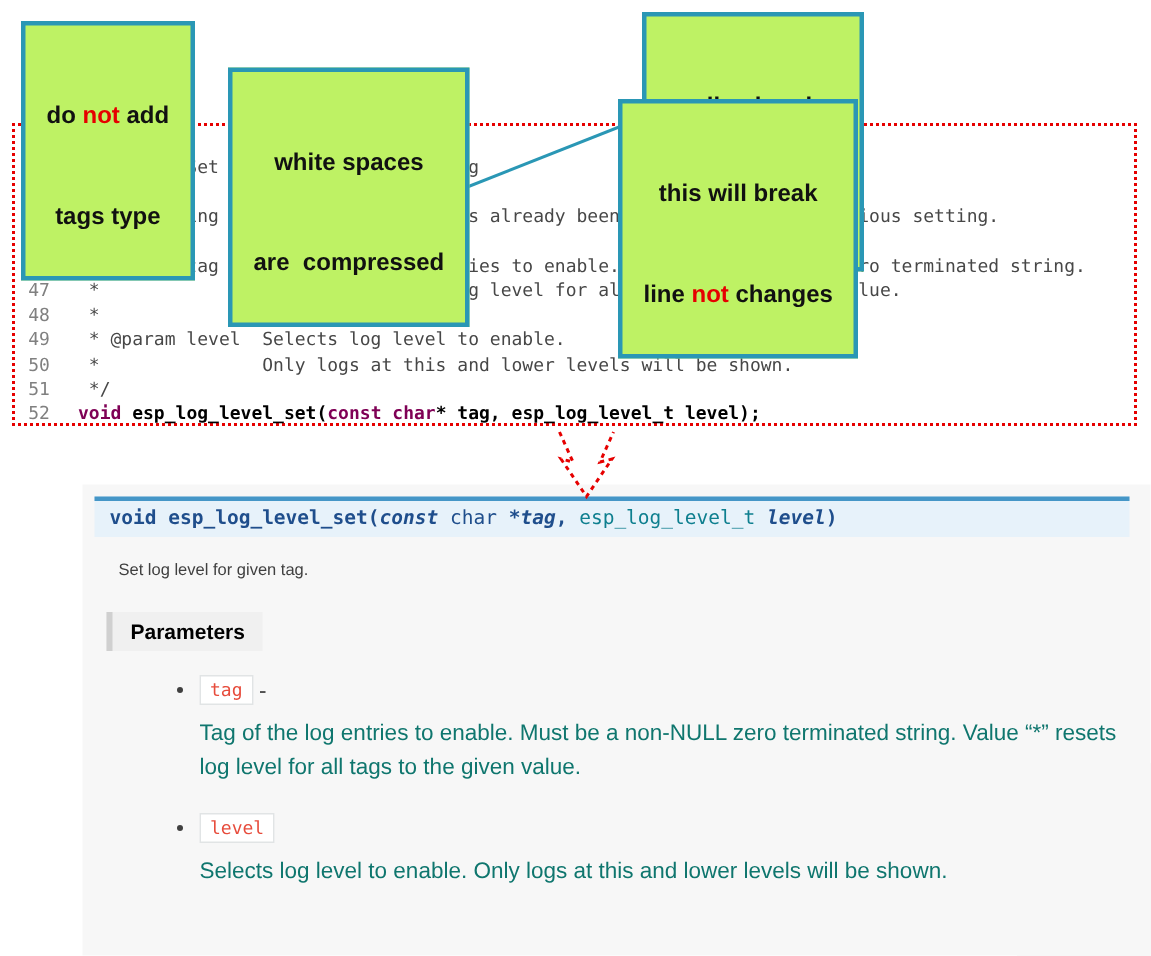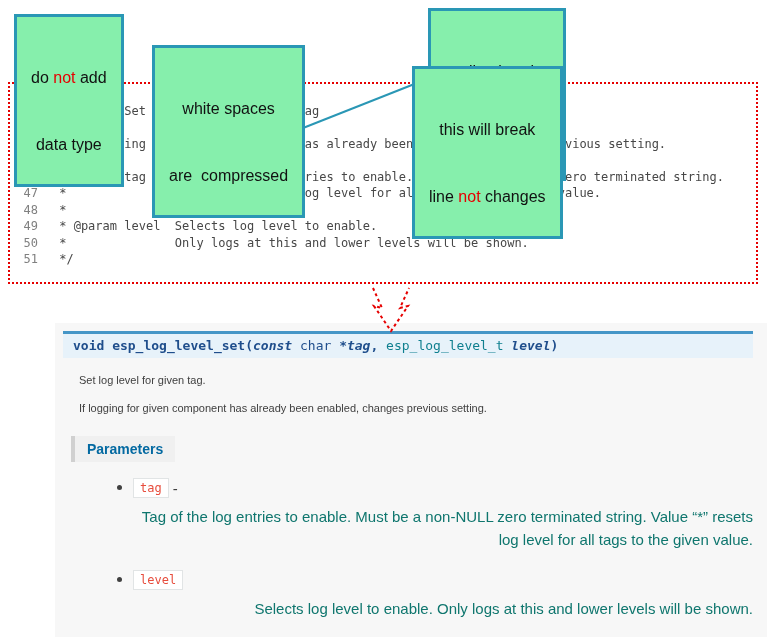--- a/index.html
+++ b/index.html
@@ -7,28 +7,29 @@
   body {
     position: relative;
     background: #ffffff;
     font-family: "Liberation Sans", sans-serif;
     overflow: hidden;
   }
   
   .callout {
     position: absolute;
     z-index: 10;
-    background: #86efac;
+    background: #bef264;
     border: 3px solid #2a97b5;
     padding: 5px 14px;
     text-align: center;
     font-size: 16px;
     line-height: 1.4;
     color: #111111;
     white-space: pre;
+    font-weight: bold;
   }
   .callout .red { color: #e60000; }
 
   
   .overlay {
     position: absolute;
     left: 0; top: 0;
     z-index: 5;
     pointer-events: none;
   }
@@ -42,21 +43,21 @@
     width: 750px; height: 202px;
     border: 2px dotted #e60000;
     background: #ffffff;
     padding: 3px 0 0 4px;
     z-index: 1;
     font-family: "DejaVu Sans Mono", "Liberation Mono", monospace;
     font-size: 12px;
     line-height: 16.4px;
   }
   .cl { display: flex; white-space: pre; }
-  .ln { width: 24px; text-align: right; color: #808080; flex: none; }
+  .ln { width: 24px; text-align: center; color: #808080; flex: none; }
   .fold { width: 14px; flex: none; color: #7a7a7a; font-size: 11px; text-align: center; line-height: 16.4px; }
   .ct { color: #474747; }
   .cl.decl .ct span { font-weight: bold; color: #000000; }
   .cl.decl .ct .kw { color: #7f0055; }
 
   
   .docpanel {
     position: absolute;
     left: 55px; top: 323px;
     width: 712px; height: 314px;
@@ -81,23 +82,23 @@
 
   .docp { margin: 16px 14px 0 24px; font-size: 11px; color: #404040; }
   .params-label {
     display: inline-block;
     margin: 22px 0 0 16px;
     background: #f0f0f0;
     border-left: 4px solid #d0d0d0;
     padding: 5px 12px;
     font-weight: bold;
     font-size: 14px;
-    color: #0369a1;
+    color: #000000;
   }
-  .params-list { margin: 16px 0 0 0; padding-left: 78px; list-style: disc; text-align: right; }
+  .params-list { margin: 16px 0 0 0; padding-left: 78px; list-style: disc; }
   .params-list li { margin-bottom: 18px; color: #404040; }
   .param-head { display: flex; align-items: center; }
   .chip {
     font-family: "DejaVu Sans Mono", "Liberation Mono", monospace;
     font-size: 12px;
     color: #e74c3c;
     background: #ffffff;
     border: 1px solid #e1e4e5;
     padding: 2px 6px;
   }
@@ -110,21 +111,21 @@
 <svg class="overlay" width="767" height="637" viewBox="0 0 767 637">
   <line class="lead" x1="75" y1="78" x2="118" y2="168"></line>
   <line class="lead" x1="228" y1="99" x2="170" y2="170"></line>
   <line class="lead" x1="465" y1="64" x2="298" y2="130"></line>
   <line class="lead" x1="479" y1="121" x2="428" y2="230"></line>
   <path class="redarrow" d="M373,288 L382,308 L374,306 L391,331 L408,306 L400,308 L409,288"></path>
 </svg>
 
 <div class="callout" style="left:14px; top:14px;">
   <div><span>do </span><span class="red">not</span><span> add</span></div>
-  <div>data type</div>
+  <div>tags type</div>
 </div>
 
 <div class="callout" style="left:152px; top:45px;">
   <div>white spaces</div>
   <div>are  compressed</div>
 </div>
 
 <div class="callout" style="left:428px; top:8px;">
   <div>a line break</div>
   <div>that will render</div>
@@ -140,27 +141,27 @@
   <div class="cl"><span class="ln">42</span><span class="fold"></span><span class="ct"> * @brief Set log level for given tag</span></div>
   <div class="cl"><span class="ln">43</span><span class="fold"></span><span class="ct"> *</span></div>
   <div class="cl"><span class="ln">44</span><span class="fold"></span><span class="ct"> * If logging for given component has already been enabled, changes previous setting.</span></div>
   <div class="cl"><span class="ln">45</span><span class="fold"></span><span class="ct"> *</span></div>
   <div class="cl"><span class="ln">46</span><span class="fold"></span><span class="ct"> * @param tag    Tag of the log entries to enable. Must be a non-NULL zero terminated string.</span></div>
   <div class="cl"><span class="ln">47</span><span class="fold"></span><span class="ct"> *               Value "*" resets log level for all tags to the given value.</span></div>
   <div class="cl"><span class="ln">48</span><span class="fold"></span><span class="ct"> *</span></div>
   <div class="cl"><span class="ln">49</span><span class="fold"></span><span class="ct"> * @param level  Selects log level to enable.</span></div>
   <div class="cl"><span class="ln">50</span><span class="fold"></span><span class="ct"> *               Only logs at this and lower levels will be shown.</span></div>
   <div class="cl"><span class="ln">51</span><span class="fold"></span><span class="ct"> */</span></div>
+  <div class="cl decl"><span class="ln">52</span><span class="fold"></span><span class="ct"><span class="kw">void</span><span> esp_log_level_set</span><span>(</span><span class="kw">const</span><span> </span><span class="kw">char</span><span>* tag, esp_log_level_t level);</span></span></div>
 </div>
 
 <div class="docpanel">
   <div class="sig"><span class="s-kw">void</span><span class="s-name"> esp_log_level_set</span><span class="s-pl">(</span><span class="s-kwi">const</span><span> </span><span class="s-typ">char </span><span class="s-prm">*tag</span><span class="s-pl">, </span><span class="s-typ2">esp_log_level_t </span><span class="s-prm">level</span><span class="s-pl">)</span></div>
 
   <p class="docp">Set log level for given tag.</p>
-  <p class="docp">If logging for given component has already been enabled, changes previous setting.</p>
 
   <div class="params-label">Parameters</div>
 
   <ul class="params-list">
     <li>
       <div class="param-head">
           <code class="chip">tag</code>
           <span class="dash"> -</span>
         </div>
       <div class="param-desc">Tag of the log entries to enable. Must be a non-NULL zero terminated string. Value “*” resets log level for all tags to the given value.</div>

